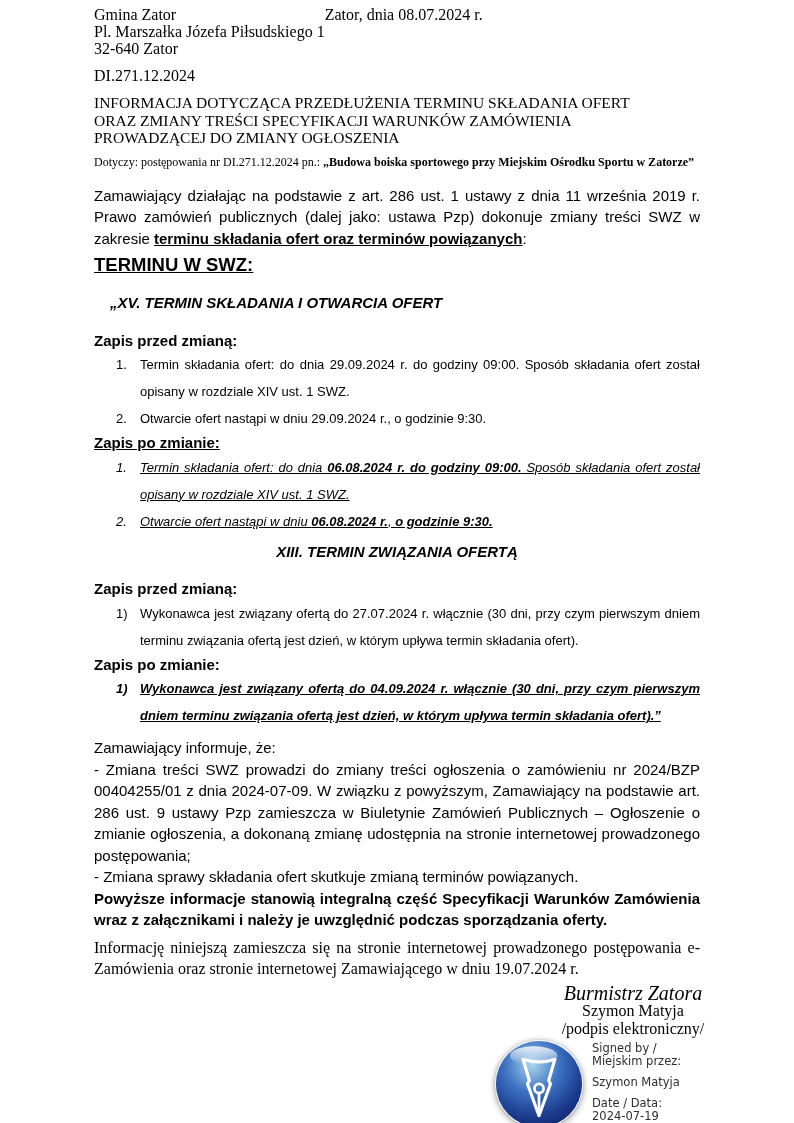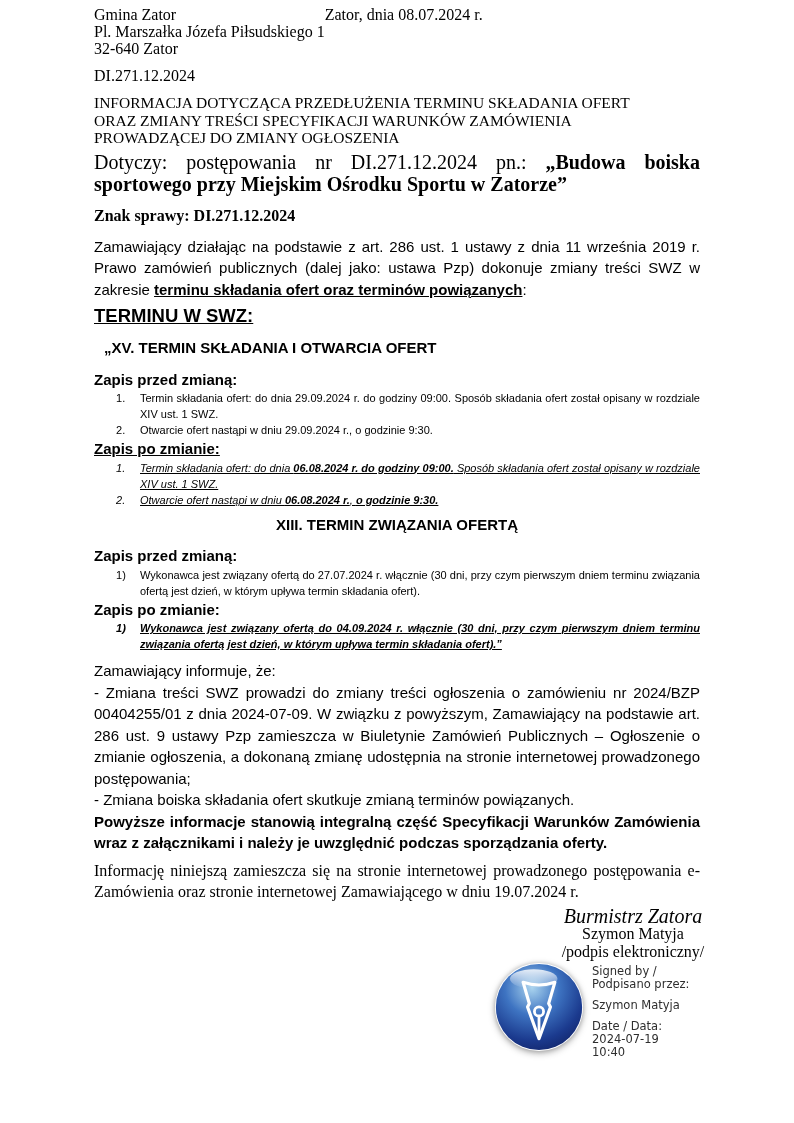--- a/index.html
+++ b/index.html
@@ -13,46 +13,46 @@
   
   .header-row{display:flex;justify-content:flex-start;align-items:flex-start;}
   .sender div{font-size:16px;line-height:17px;}
   .place-date{font-size:16px;line-height:17px;white-space:nowrap;}
   .ref{margin-top:10px;font-size:16px;line-height:17px;}
 
   
   .title{margin-top:10px;}
   .title div{font-size:15.5px;line-height:17.5px;}
 
-  .subject{margin:4px 0 0 0;font-size:20px;line-height:22px;text-align:justify;}
+  .subject{margin:4px 0 0 0;font-size:12px;line-height:22px;text-align:justify;}
   .case-ref{margin:12px 0 0 0;font-size:16px;line-height:17px;font-weight:700;}
 
   
   .sans{font-family:"Liberation Sans",sans-serif;font-size:15px;line-height:21.5px;}
   p.sans{margin:0;}
   .just{text-align:justify;}
   .bold{font-weight:700;}
 
   .changes-heading{
     margin:4px 0 0 0;font-family:"Liberation Sans",sans-serif;
     font-size:18.5px;line-height:23px;font-weight:700;text-decoration:underline;
   }
   .sec-heading{
-    margin:10px;font-family:"Liberation Sans",sans-serif;
-    font-size:15px;line-height:21.5px;font-weight:700;
+    margin:16px;font-family:"Liberation Sans",sans-serif;
+    font-size:15px;line-height:21.5px;font-weight:700;font-style:italic;
   }
   .sec-heading.gap-top{margin-top:6px;text-align:center;}
   .label{margin:0;font-weight:700;}
   .label.u{text-decoration:underline;}
 
   
   ol{margin:0;padding:0;list-style:none;counter-reset:itm;}
   ol li{
     counter-increment:itm;position:relative;padding-left:46px;
-    font-family:"Liberation Sans",sans-serif;font-size:11px;line-height:16px;
+    font-family:"Liberation Sans",sans-serif;font-size:13px;line-height:27px;
     text-align:justify;
   }
   ol li::before{position:absolute;left:22px;top:0;}
   ol.dot li::before{content:counter(itm) ".";}
   ol.paren li::before{content:counter(itm) ")";}
   ol.ital-marker li::before{font-style:italic;}
   ol.bi-marker li::before{font-style:italic;font-weight:700;}
   .iu{font-style:italic;text-decoration:underline;}
   .biu{font-style:italic;font-weight:700;text-decoration:underline;}
 
@@ -92,21 +92,20 @@
   <div class="ref">DI.271.12.2024</div>
 
   <div class="title">
     <div>INFORMACJA DOTYCZĄCA PRZEDŁUŻENIA TERMINU SKŁADANIA OFERT</div>
     <div>ORAZ ZMIANY TREŚCI SPECYFIKACJI WARUNKÓW ZAMÓWIENIA</div>
     <div>PROWADZĄCEJ DO ZMIANY OGŁOSZENIA</div>
   </div>
 
   <p class="subject"><span>Dotyczy: postępowania nr DI.271.12.2024 pn.: </span><span style="font-weight: 700;">„Budowa boiska sportowego przy Miejskim Ośrodku Sportu w Zatorze”</span></p>
 
-  <p class="case-ref">Znak sprawy: DI.271.12.2024</p>
 
   <p class="sans just" style="margin-top:12px;"><span>Zamawiający działając na podstawie z art. 286 ust. 1 ustawy z dnia 11 września 2019 r. Prawo zamówień publicznych (dalej jako: ustawa Pzp) dokonuje zmiany treści SWZ w zakresie </span><span style="font-weight: 700; text-decoration: underline;">terminu składania ofert oraz terminów powiązanych</span><span>:</span></p>
 
   <h2 class="changes-heading">TERMINU W SWZ:</h2>
 
   <h3 class="sec-heading">„XV. TERMIN SKŁADANIA I OTWARCIA OFERT</h3>
   <p class="sans label">Zapis przed zmianą:</p>
   <ol class="dot">
     <li>Termin składania ofert: do dnia 29.09.2024 r. do godziny 09:00. Sposób składania ofert został opisany w rozdziale XIV ust. 1 SWZ.</li>
     <li>Otwarcie ofert nastąpi w dniu 29.09.2024 r., o godzinie 9:30.</li>
@@ -122,21 +121,21 @@
   <ol class="paren">
     <li>Wykonawca jest związany ofertą do 27.07.2024 r. włącznie (30 dni,  przy czym pierwszym dniem terminu związania ofertą jest dzień, w którym upływa termin składania ofert).</li>
   </ol>
   <p class="sans label">Zapis po zmianie:</p>
   <ol class="paren bi-marker">
     <li><span class="biu">Wykonawca jest związany ofertą do 04.09.2024 r. włącznie (30 dni,  przy czym pierwszym dniem terminu związania ofertą jest dzień, w którym upływa termin składania ofert).”</span></li>
   </ol>
 
   <p class="sans" style="margin-top:8px;">Zamawiający informuje, że:</p>
   <p class="sans just">- Zmiana treści SWZ prowadzi do zmiany treści ogłoszenia o zamówieniu nr 2024/BZP 00404255/01 z dnia 2024-07-09. W związku z powyższym, Zamawiający na podstawie art. 286 ust. 9 ustawy Pzp zamieszcza w Biuletynie Zamówień Publicznych – Ogłoszenie o zmianie ogłoszenia, a dokonaną zmianę udostępnia na stronie internetowej prowadzonego postępowania;</p>
-  <p class="sans">- Zmiana boiska składania ofert skutkuje zmianą terminów powiązanych.</p>
+  <p class="sans">- Zmiana sprawy składania ofert skutkuje zmianą terminów powiązanych.</p>
   <p class="sans bold just">Powyższe informacje stanowią integralną część Specyfikacji Warunków Zamówienia wraz z załącznikami i należy je uwzględnić podczas sporządzania oferty.</p>
 
   <p class="closing">Informację niniejszą zamieszcza się na stronie internetowej prowadzonego postępowania e-Zamówienia oraz stronie internetowej Zamawiającego w dniu 19.07.2024 r.</p>
 
   <div class="sig-block">
     <div class="sig-lines">
       <div class="t">Burmistrz Zatora</div>
       <div>Szymon Matyja</div>
       <div>/podpis elektroniczny/</div>
     </div>
@@ -157,21 +156,21 @@
           </defs>
           <circle cx="50" cy="50" r="49" fill="url(#ballGrad)"></circle>
           <ellipse cx="44" cy="18" rx="27" ry="11" fill="url(#glossGrad)"></ellipse>
           <path d="M32,22 Q50,28 68,22 L61,46 L63,50 L50,86 L37,50 L39,46 Z" fill="none" stroke="#ffffff" stroke-width="3.6" stroke-linejoin="round"></path>
           <circle cx="50" cy="55" r="5.2" fill="none" stroke="#ffffff" stroke-width="3.2"></circle>
           <line x1="50" y1="61" x2="50" y2="83" stroke="#ffffff" stroke-width="3.2"></line>
         </svg>
       </div>
       <div class="stamp-text">
         <div>Signed by /</div>
-        <div>Podpisano przez:</div>
+        <div>Miejskim przez:</div>
         <div class="sp">Szymon Matyja</div>
         <div class="sp">Date / Data:</div>
         <div>2024-07-19</div>
         <div>10:40</div>
       </div>
     </div>
   </div>
 
 </div>
 

